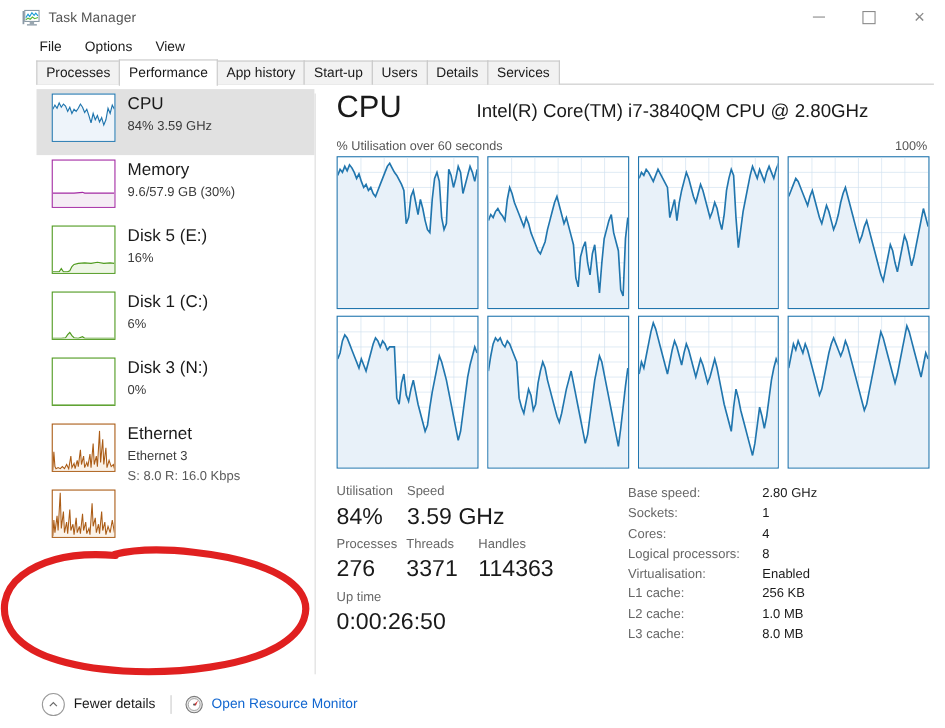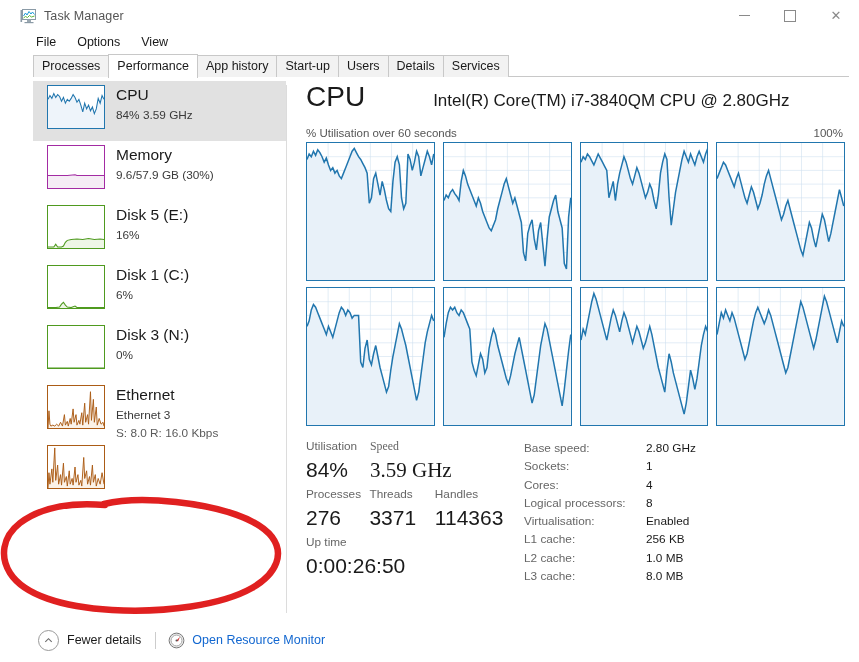--- a/index.html
+++ b/index.html
@@ -222,26 +222,27 @@
     background: #ffffff;
     position: relative;
     overflow: hidden;
   }
   .graph-cell svg { display: block; width: 100%; height: 100%; }
 
   
   .stats {
     display: flex;
     margin-top: 12px;
+    gap: 47px;
   }
   .stats-left { width: 218px; flex: 0 0 auto; }
   .stat-row { display: flex; margin-bottom: 1px; }
   .stat-col { }
   .stat-col.w-utl { width: 64px; }
-  .stat-col.w-spd { width: 110px; font-family: Liberation Serif, serif; }
+  .stat-col.w-spd { width: 110px; }
   .stat-col.w-prc { width: 64px; }
   .stat-col.w-thr { width: 66px; }
   .stat-col.w-hnd { width: 90px; }
   .stat-label {
     font-size: 11.8px;
     color: #666666;
     line-height: 17px;
   }
   .stat-value {
     font-size: 21px;

